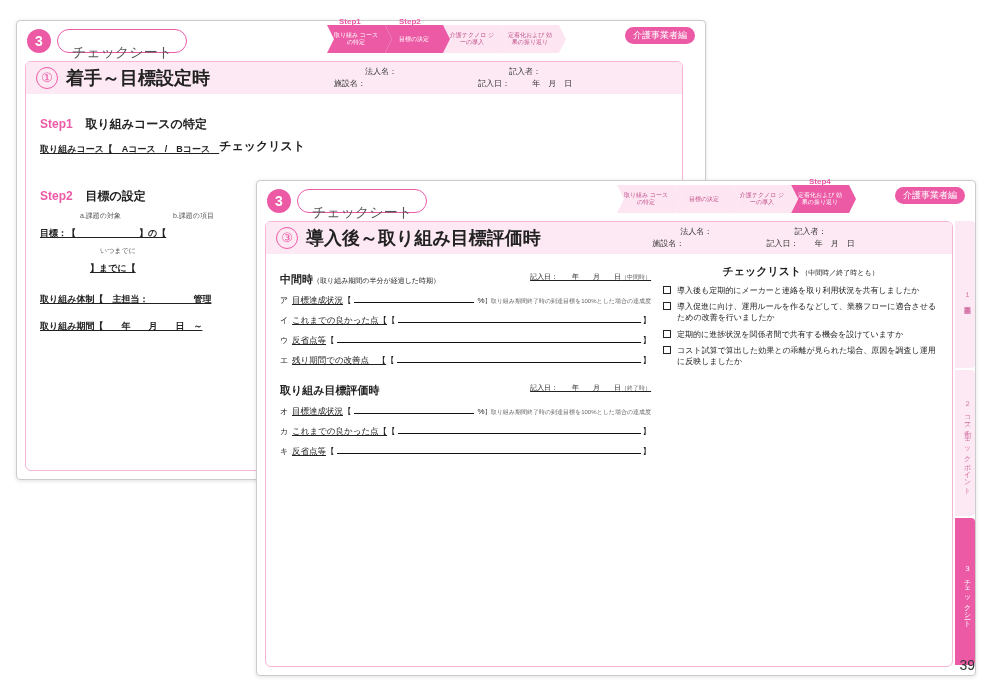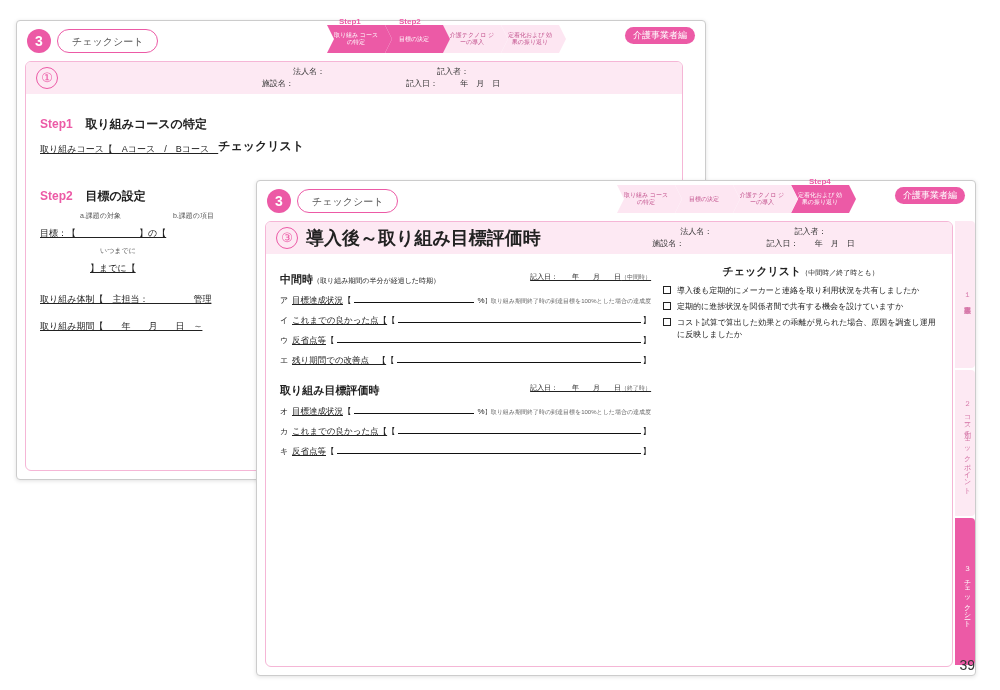--- a/index.html
+++ b/index.html
@@ -3,21 +3,21 @@
 <meta charset="utf-8">
 <style>
   * { box-sizing: border-box; margin: 0; padding: 0; }
   body { font-family: "Hiragino Sans", "Yu Gothic", sans-serif; background: #fff; width: 1000px; height: 690px; position: relative; overflow: hidden; }
   .sheet { position: absolute; background: #fff; border: 1px solid #ccc; border-radius: 4px; box-shadow: 0 1px 4px rgba(0,0,0,.12); }
   .sheet-back { left: 16px; top: 20px; width: 690px; height: 460px; }
   .sheet-front { left: 256px; top: 180px; width: 720px; height: 496px; }
   
   .topbar { position: absolute; left: 0; right: 0; top: 0; height: 40px; }
   .tab-circle { position: absolute; left: 10px; top: 8px; width: 24px; height: 24px; border-radius: 50%; background: #ec5aa6; color: #fff; font-weight: 700; font-size: 14px; text-align: center; line-height: 24px; }
-  .tab-label { position: absolute; left: 40px; top: 8px; height: 24px; line-height: 24px; font-size: 10px; color: #555; border: 1.5px solid #ec5aa6; border-radius: 12px; padding: 0 14px; }
+  .tab-label { position: absolute; left: 40px; top: 8px; height: 24px; line-height: 24px; font-size: 14px; color: #555; border: 1.5px solid #ec5aa6; border-radius: 12px; padding: 10px 14px; }
   .badge-right { position: absolute; right: 10px; top: 6px; background: #ec5aa6; color: #fff; font-size: 9px; padding: 2px 8px; border-radius: 10px; }
   
   .progress { position: absolute; top: 4px; display: flex; gap: 0; }
   .sheet-back .progress { left: 310px; }
   .sheet-front .progress { left: 360px; }
   .chev { position: relative; width: 58px; height: 28px; background: #fde6f2; font-size: 6px; color: #c2508c; display: flex; align-items: center; justify-content: center; text-align: center; line-height: 1.1; padding: 0 4px; }
   .chev.active { background: #ec5aa6; color: #fff; }
   .chev::after { content: ""; position: absolute; right: -7px; top: 0; border-left: 7px solid #fde6f2; border-top: 14px solid transparent; border-bottom: 14px solid transparent; z-index: 2; }
   .chev.active::after { border-left-color: #ec5aa6; }
   .chev::before { content: ""; position: absolute; left: 0; top: 0; border-left: 7px solid #fff; border-top: 14px solid transparent; border-bottom: 14px solid transparent; }
@@ -25,21 +25,21 @@
   
   .pinkframe { position: absolute; left: 8px; right: 22px; top: 40px; bottom: 8px; border: 1.5px solid #f5b6d6; border-radius: 6px; background: #fff; }
   .title-row { background: #fde9f3; border-radius: 5px 5px 0 0; padding: 4px 10px; display: flex; align-items: center; }
   .big-circle { display: inline-block; width: 22px; height: 22px; border: 1.5px solid #ec5aa6; border-radius: 50%; color: #ec5aa6; text-align: center; line-height: 20px; font-size: 13px; margin-right: 8px; }
   .big-title { font-size: 18px; font-weight: 800; color: #222; }
   .meta { font-size: 8px; color: #333; flex: 1; padding-left: 24px; line-height: 1.5; text-align: center; }
   .body { padding: 10px 14px; font-size: 10px; color: #222; }
   .step-h { color: #ec5aa6; font-weight: 700; font-size: 12px; display: inline-block; margin-right: 10px; }
   .step-t { font-weight: 800; font-size: 12px; }
   .row { margin: 6px 0; font-size: 9px; }
-  .u { text-decoration: underline; }
+  .u { text-decoration: underline; font-weight: bold; }
   .small { font-size: 7px; color: #555; }
   
   .cols { display: flex; gap: 12px; }
   .col-l { flex: 1.35; }
   .col-r { flex: 1; }
   .sect-h { font-weight: 800; font-size: 11px; margin: 8px 0 6px; }
   .sub { font-size: 7px; font-weight: 400; }
   .item { margin: 8px 0; font-size: 8.5px; display: flex; align-items: baseline; }
   .item .k { width: 12px; font-size: 8px; }
   .item .t { text-decoration: underline; }
@@ -74,20 +74,21 @@
       <div class="chev">介護テクノロ
 ジーの導入</div>
       <div class="chev">定着化および
 効果の振り返り</div>
     </div>
     <div class="badge-right">介護事業者編</div>
   </div>
   <div class="pinkframe">
     <div class="title-row">
       <span class="big-circle">①</span>
+      <span class="big-title">着手～目標設定時</span>
       <div class="meta">
         <span>法人名：</span>
         <span style="margin-left:110px">記入者：</span><br>
         <span>施設名：</span>
         <span style="margin-left:110px">記入日：</span>
         <span style="margin-left:20px">年　月　日</span>
       </div>
     </div>
     <div class="body">
       <div style="display:flex;justify-content:flex-start;align-items:flex-start">
@@ -179,20 +180,24 @@
           <div class="cl-title">
             <span>チェックリスト</span><span class="cl-sub">（中間時／終了時とも）</span>
           </div>
           <div id="cl-items">
               <div class="cl-item">
                 <span class="cb"></span>
                 <span>導入後も定期的にメーカーと連絡を取り利用状況を共有しましたか</span>
               </div>
               <div class="cl-item">
                 <span class="cb"></span>
+                <span>導入促進に向け、運用ルールを作るなどして、業務フローに適合させるための改善を行いましたか</span>
+              </div>
+              <div class="cl-item">
+                <span class="cb"></span>
                 <span>定期的に進捗状況を関係者間で共有する機会を設けていますか</span>
               </div>
               <div class="cl-item">
                 <span class="cb"></span>
                 <span>コスト試算で算出した効果との乖離が見られた場合、原因を調査し運用に反映しましたか</span>
               </div>
             </div>
         </div>
       </div>
     </div>

